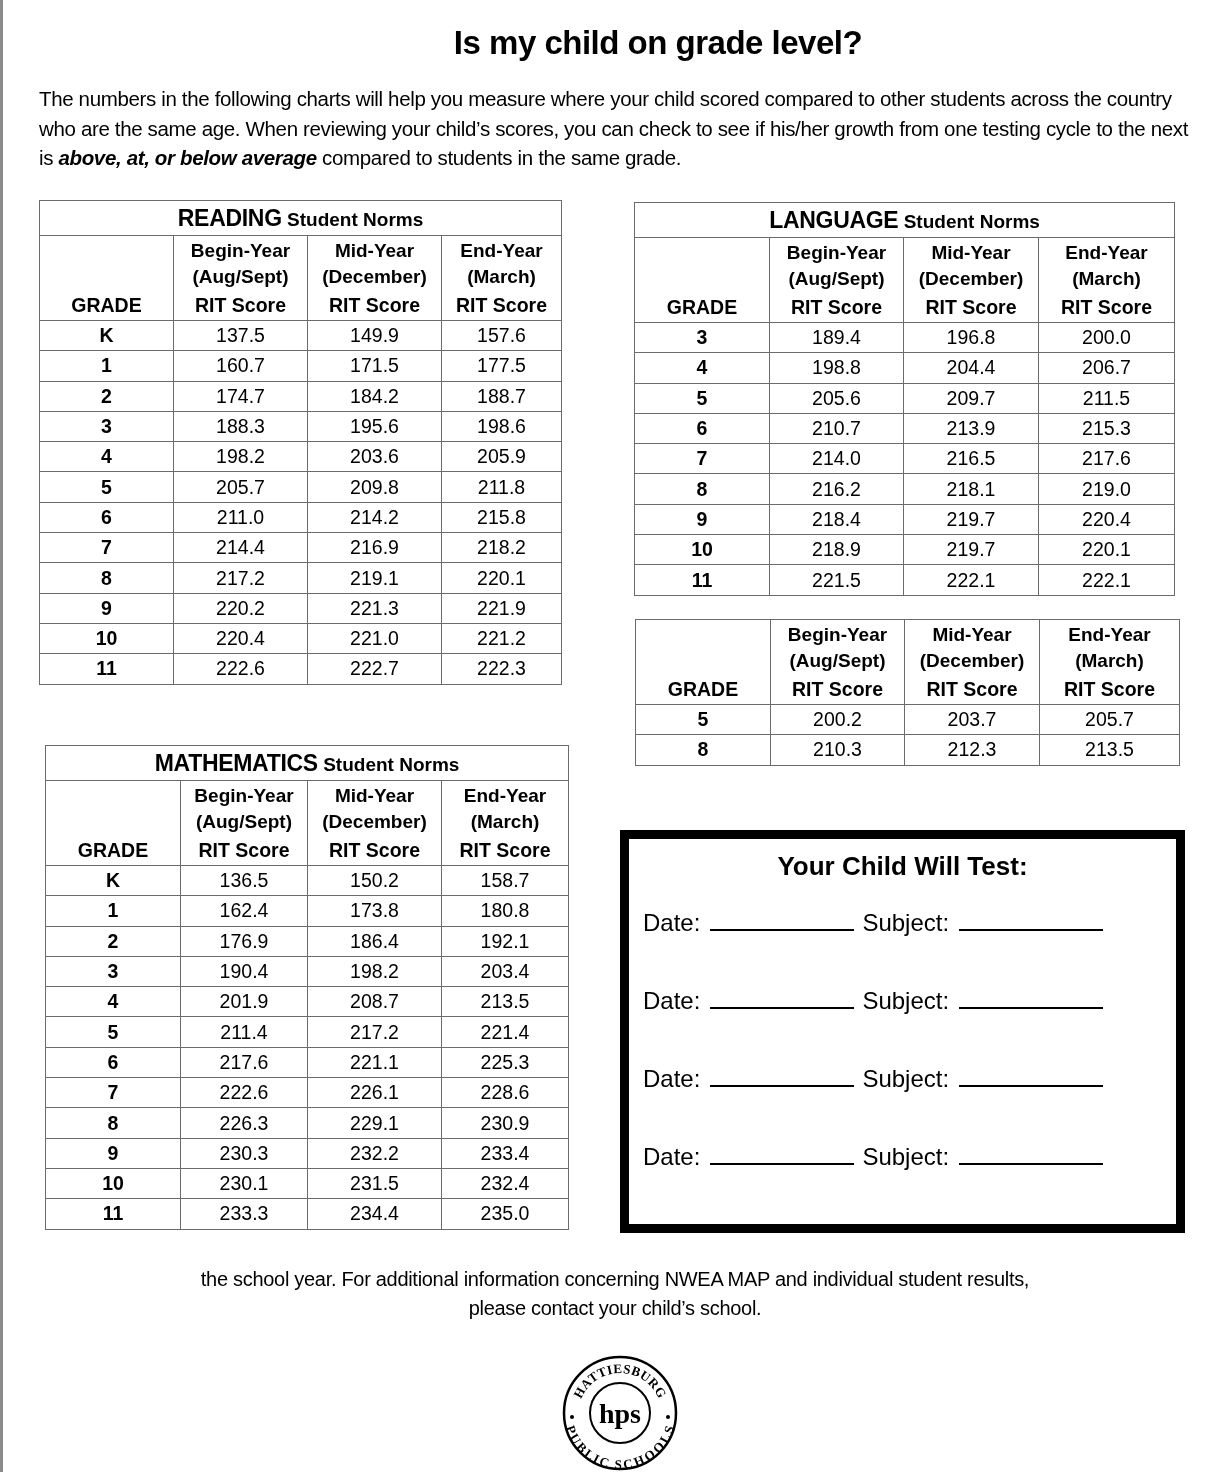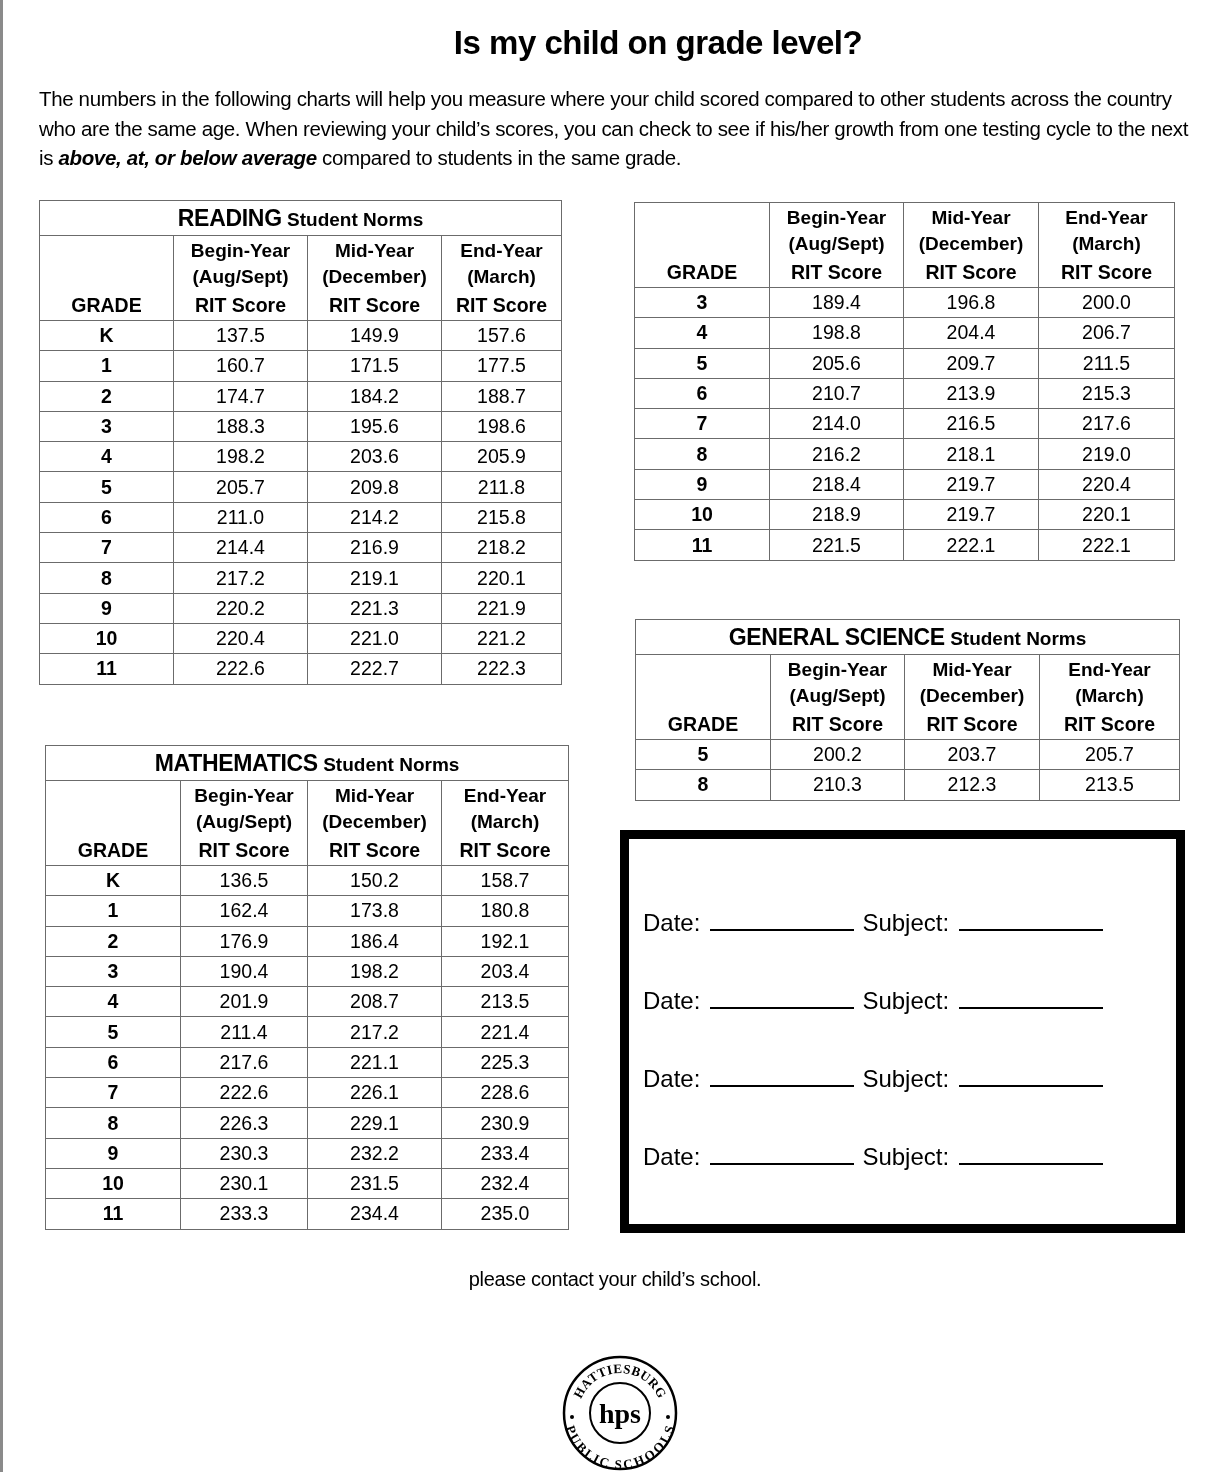--- a/index.html
+++ b/index.html
@@ -177,20 +177,23 @@
     </tbody>
   </table>
 <table class="norms" id="language">
     <colgroup>
       <col style="width:135px">
       <col style="width:134px">
       <col style="width:135px">
       <col style="width:136px">
     </colgroup>
     <tbody>
+      <tr>
+        <td colspan="4" class="cap"><span class="subj">LANGUAGE</span><span> Student Norms</span></td>
+      </tr>
       <tr class="hdr1">
         <th class="g"></th>
         <th>
           <div>Begin-Year</div>
           <div>(Aug/Sept)</div>
         </th>
         <th>
           <div>Mid-Year</div>
           <div>(December)</div>
         </th>
@@ -262,23 +265,20 @@
     </tbody>
   </table>
 <table class="norms" id="science">
     <colgroup>
       <col style="width:135px">
       <col style="width:134px">
       <col style="width:135px">
       <col style="width:140px">
     </colgroup>
     <tbody>
-      <tr>
-        <td colspan="4" class="cap"><span class="subj">GENERAL SCIENCE</span><span> Student Norms</span></td>
-      </tr>
       <tr class="hdr1">
         <th class="g"></th>
         <th>
           <div>Begin-Year</div>
           <div>(Aug/Sept)</div>
         </th>
         <th>
           <div>Mid-Year</div>
           <div>(December)</div>
         </th>
@@ -408,35 +408,37 @@
       <tr class="row">
         <td class="grade">11</td>
         <td>233.3</td>
         <td>234.4</td>
         <td>235.0</td>
       </tr>
     </tbody>
   </table>
 
 <div class="test-box">
+  <div class="heading">Your Child Will Test:</div>
   <div class="test-line" style="top:66px;">
     <span class="lbl">Date:</span><span class="blank"></span><span class="lbl">Subject:</span><span class="blank"></span>
   </div>
   <div class="test-line" style="top:144px;">
     <span class="lbl">Date:</span><span class="blank"></span><span class="lbl">Subject:</span><span class="blank"></span>
   </div>
   <div class="test-line" style="top:222px;">
     <span class="lbl">Date:</span><span class="blank"></span><span class="lbl">Subject:</span><span class="blank"></span>
   </div>
   <div class="test-line" style="top:300px;">
     <span class="lbl">Date:</span><span class="blank"></span><span class="lbl">Subject:</span><span class="blank"></span>
   </div>
 </div>
 
 <div class="footer">
+  <div>the school year. For additional information concerning NWEA MAP and individual student results,</div>
   <div>please contact your child’s school.</div>
 </div>
 
 <svg class="logo" viewBox="0 0 120 117">
   <defs>
     <path id="arcTop" d="M 18 60 A 42 42 0 0 1 102 60"></path>
     <path id="arcBot" d="M 14 58 A 46 46 0 0 0 106 58"></path>
   </defs>
   <circle cx="60" cy="58" r="56" fill="#fff" stroke="#000" stroke-width="2.5"></circle>
   <circle cx="60" cy="58" r="30" fill="none" stroke="#000" stroke-width="2"></circle>

